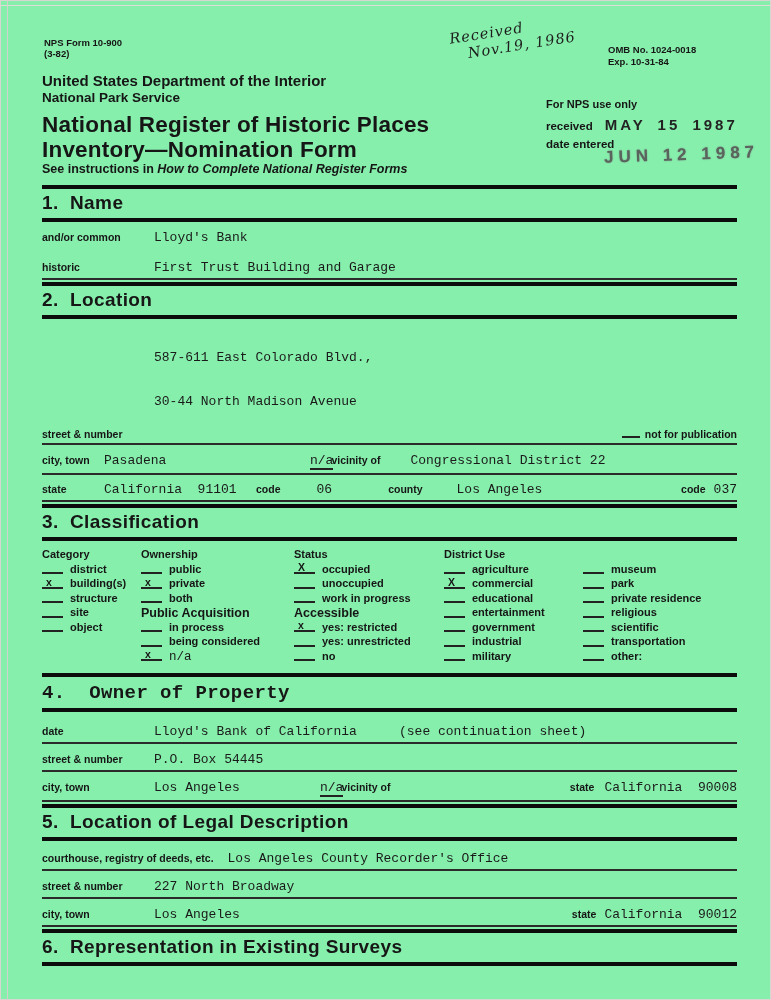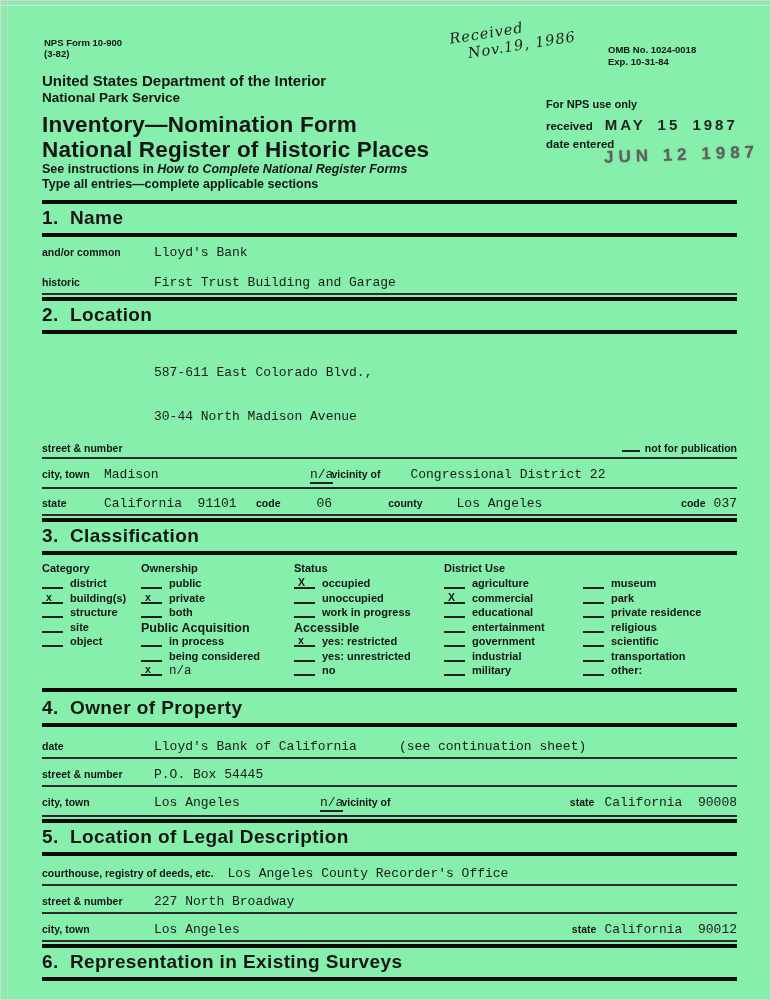--- a/index.html
+++ b/index.html
@@ -115,28 +115,27 @@
       <span>date entered</span>
     </div>
     <div class="stamp-jun">JUN 12 1987</div>
   </div>
 
   <div class="content">
     <div class="dept">United States Department of the Interior</div>
     <div class="agency">National Park Service</div>
 
     <div class="big-title">
+      <div>National Register of Historic Places</div>
       <div>Inventory—Nomination Form</div>
-      <div>National Register of Historic Places</div>
     </div>
 
     <div class="instr">
       <span>See instructions in </span><span class="it">How to Complete National Register Forms</span>
     </div>
-    <div class="instr">Type all entries—complete applicable sections</div>
 
     <div class="sec-head">1.  Name</div>
 
     <div class="frow mt8" style="border-bottom:none;">
       <span class="flabel w110">and/or common</span>
       <span class="typed">Lloyd's Bank</span>
     </div>
 
     <div class="frow mt12">
       <span class="flabel w110">historic</span>
@@ -152,21 +151,21 @@
         <div>30-44 North Madison Avenue</div>
       </span>
       <span class="right-group bottom">
         <span class="iblank"></span>
         <span class="flabel">not for publication</span>
       </span>
     </div>
 
     <div class="frow mt8">
       <span class="flabel w60">city, town</span>
-      <span class="typed" style="width:206px;">Madison</span>
+      <span class="typed" style="width:206px;">Pasadena</span>
       <span class="typed u">n/a</span>
         <span class="flabel" style="margin-left:-2px;">vicinity of</span>
       <span class="typed" style="margin-left:30px;">Congressional District 22</span>
     </div>
 
     <div class="frow mt7">
       <span class="flabel w60">state</span>
       <span class="typed" style="width:152px;">California  91101</span>
       <span class="flabel">code</span>
       <span class="typed" style="margin-left:36px;">06</span>
@@ -328,21 +327,21 @@
             <span class="blank"></span>
             <span class="cls-label">transportation</span>
           </div>
           <div class="cls-item">
             <span class="blank"></span>
             <span class="cls-label">other:</span>
           </div>
         </div>
       </div>
 
-    <div class="sec-head tight" style="border-top:none;">4.  Owner of Property</div>
+    <div class="sec-head tight" style="border-top:none;font-family:Liberation Mono, monospace;">4.  Owner of Property</div>
 
     <div class="frow mt12">
       <span class="flabel w110">date</span>
       <span class="typed" style="width:245px;">Lloyd's Bank of California</span>
       <span class="typed">(see continuation sheet)</span>
     </div>
 
     <div class="frow mt8">
       <span class="flabel w110">street &amp; number</span>
       <span class="typed">P.O. Box 54445</span>

